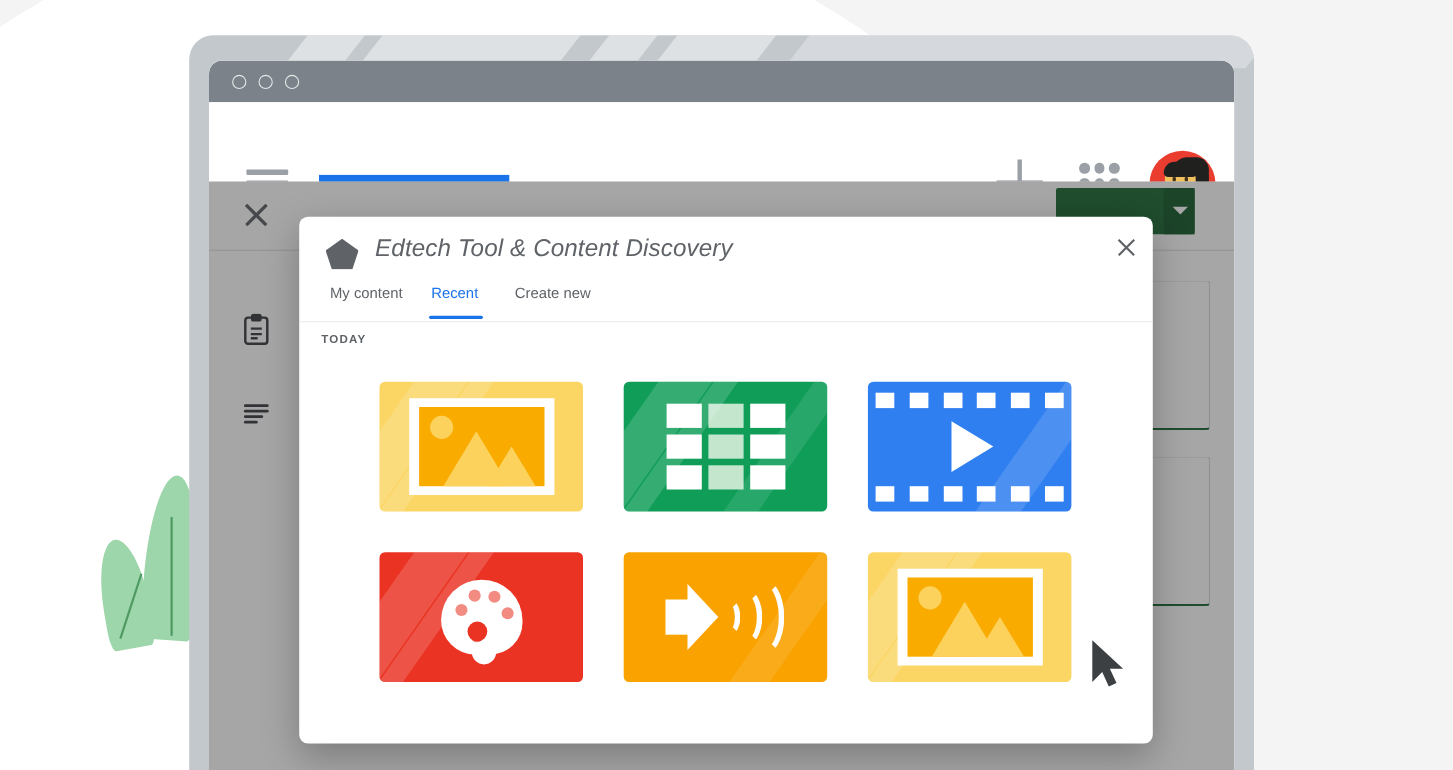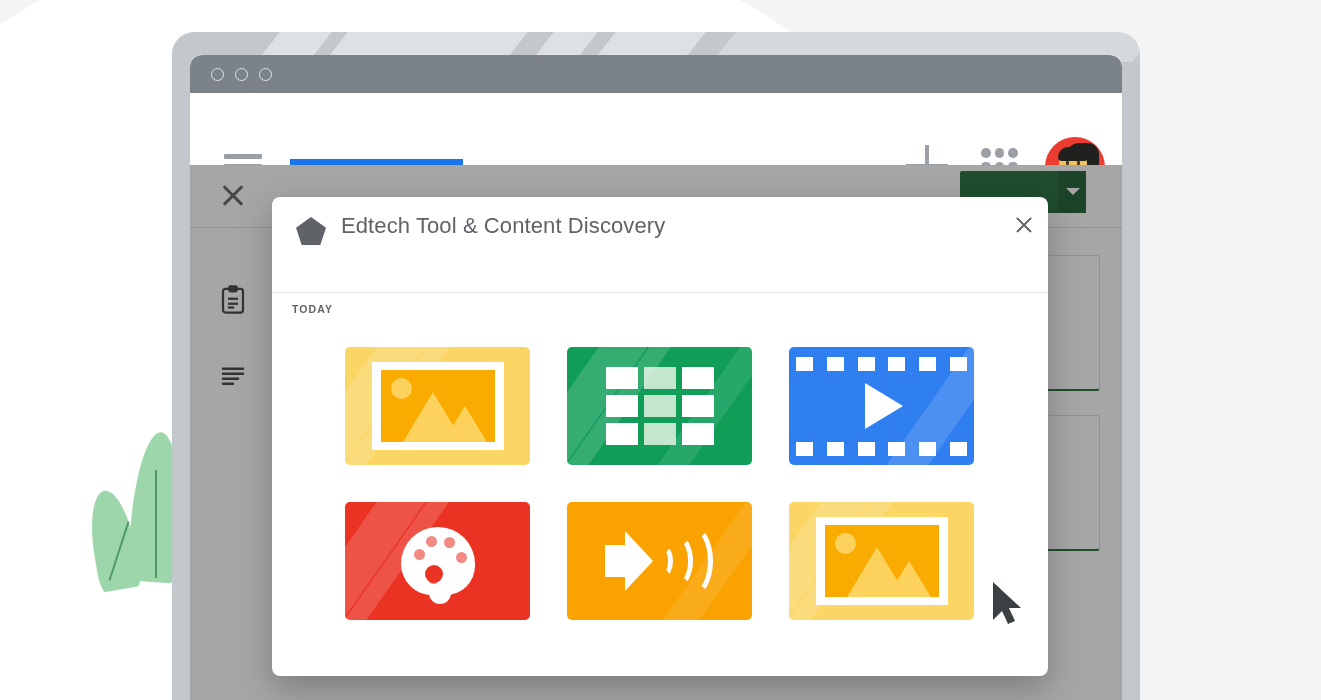--- a/index.html
+++ b/index.html
@@ -76,21 +76,21 @@
   .bgcard { position:absolute; background:#fff; border:1px solid #dadce0; border-bottom:2px solid #1e6b35; border-radius:3px; }
 
   .scrim { position:absolute; left:0; top:110px; width:932px; height:535px; background:rgba(32,33,36,.40); }
 
   
   .modal {
     position:absolute; left:272px; top:197px; width:776px; height:479px;
     background:#ffffff; border-radius:8px;
     box-shadow:0 12px 34px rgba(0,0,0,.26); overflow:hidden;
   }
-  .modal-head { position:absolute; left:0; top:0; width:776px; height:58px; }
+  .modal-head { position:absolute; left:0; top:0; width:776px; height:58px;font-style:italic; }
   .pentagon {
     position:absolute; left:24px; top:20px; width:30px; height:28px; background:#5f6368;
     clip-path:polygon(50% 0%, 100% 38%, 81% 100%, 19% 100%, 0% 38%);
   }
   .modal-title { position:absolute; left:69px; top:16px; font-size:22px; color:#5f6368; font-weight:400; letter-spacing:.1px; white-space:nowrap; }
   .modal-close { position:absolute; left:740px; top:16px; width:24px; height:24px; cursor:pointer; }
   .modal-close:before, .modal-close:after { content:""; position:absolute; left:2px; top:11px; width:20px; height:1.8px; background:#5f6368; }
   .modal-close:before { transform:rotate(45deg); } .modal-close:after { transform:rotate(-45deg); }
 
   .tabs { position:absolute; left:0; top:62px; width:776px; height:32px; }
@@ -239,20 +239,26 @@
   </div>
 
   <div class="modal">
 
     <div class="modal-head">
       <div class="pentagon"></div>
       <div class="modal-title">Edtech Tool &amp; Content Discovery</div>
       <div class="modal-close"></div>
     </div>
 
+    <div class="tabs">
+      <div class="tab" style="left:28px;">My content</div>
+      <div class="tab active" style="left:120px;">Recent</div>
+      <div class="tab" style="left:196px;">Create new</div>
+      <div class="tab-ul" style="left:118px; top:28px; width:49px;"></div>
+    </div>
     <div class="tabs-rule"></div>
 
     <div class="today">TODAY</div>
 
     <div class="cards">
 
       <div class="card-row">
 
         <div class="card" style="left:73px; background:#fbd665;">
           <span class="shine"></span>

